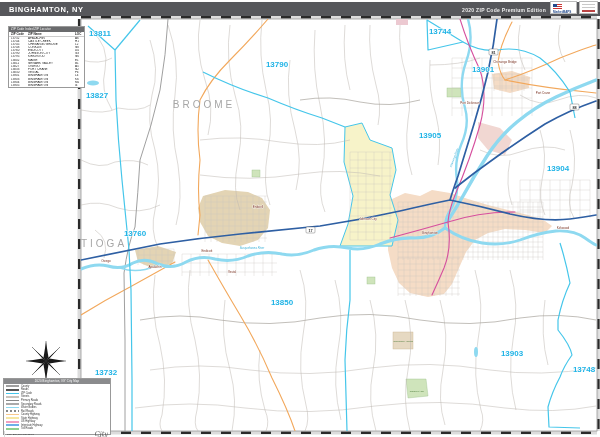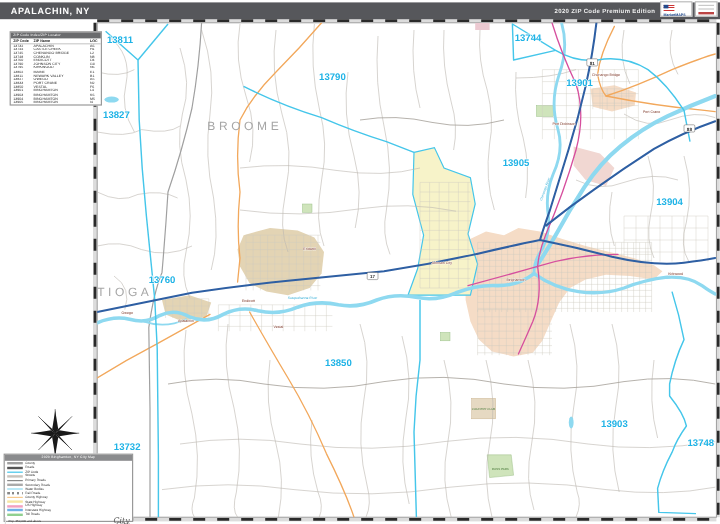--- a/index.html
+++ b/index.html
@@ -230,21 +230,21 @@
       <text class="townlab" x="563" y="229">Kirkwood</text>
       <text class="parklab" x="417" y="392">ROSS PARK</text>
       <text class="parklab" x="403" y="342">COUNTRY CLUB</text>
       <text class="rivlab" x="252" y="249">Susquehanna River</text>
       <text class="rivlab" x="455" y="158" transform="rotate(-70 455 158)">Chenango River</text>
     </g>
   </svg>
 </svg>
 
 <div class="hdr">
-  <div class="hdr-title">APALACHIN, NY</div>
+  <div class="hdr-title">BINGHAMTON, NY</div>
   <div class="hdr-ed">2020 ZIP Code Premium Edition</div>
 </div>
 <div class="logo1">
   <div class="flag"></div>
   <div class="canton"></div>
   <div class="lt">MarketMAPS</div>
 </div>
 <div class="logo2">
     <i></i>
     <i></i>

